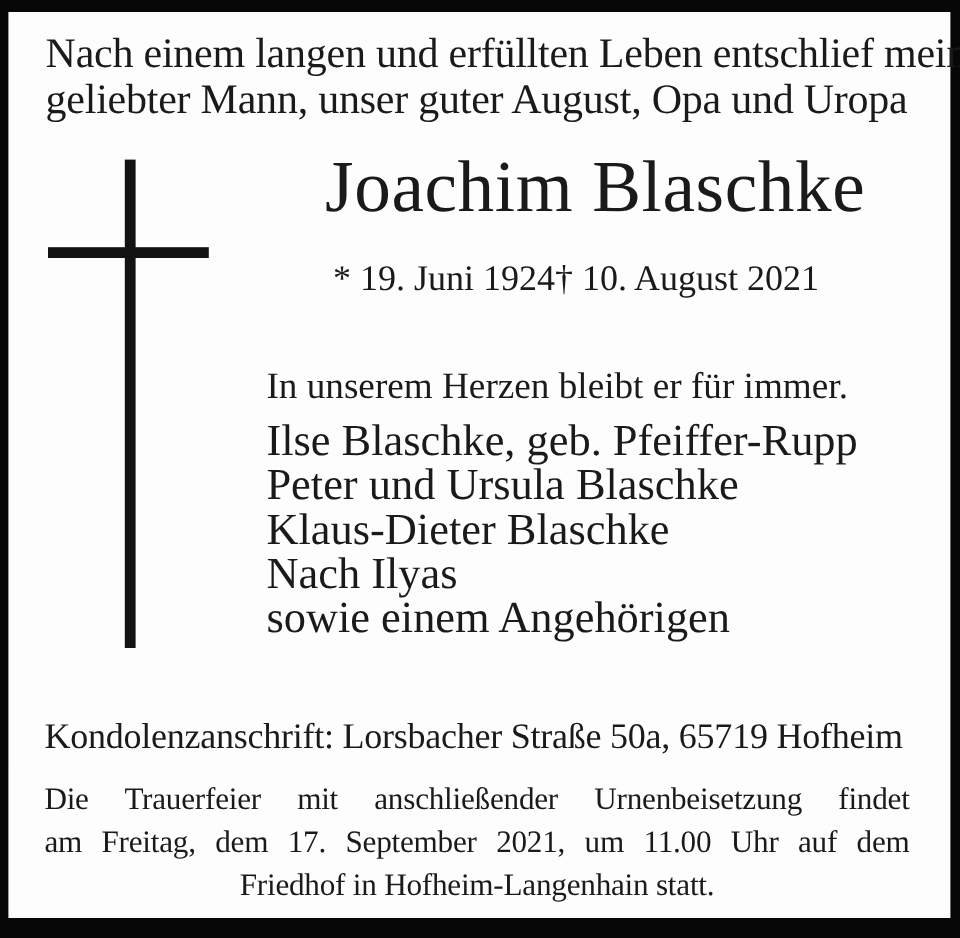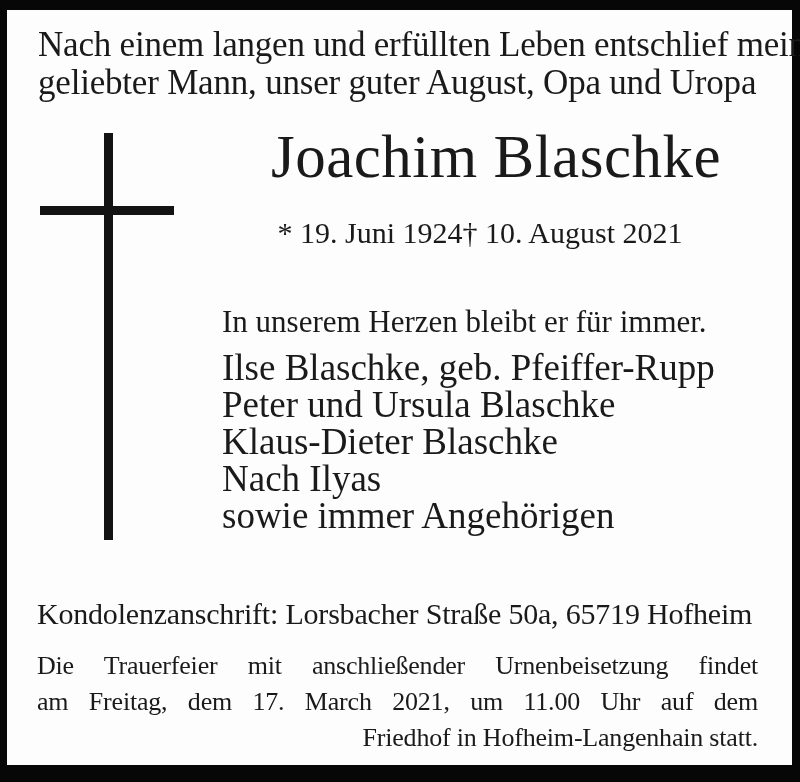--- a/index.html
+++ b/index.html
@@ -67,21 +67,21 @@
     font-size: 30px; line-height: 36px;
     letter-spacing: -0.2px;
     white-space: nowrap;
   }
   .funeral {
     position: absolute; left: 37px; top: 648px; width: 721px;
     font-size: 26px; line-height: 36px;
     letter-spacing: -0.2px;
   }
   .funeral .just { text-align: justify; text-align-last: justify; }
-  .funeral .last { text-align: right; }
+  .funeral .last { text-align: center; }
 </style>
 </head>
 <body>
 
 <div class="frame"></div>
 
 <div class="intro">
   <div>Nach einem langen und erfüllten Leben entschlief mein</div>
   <div>geliebter Mann, unser guter August, Opa und Uropa</div>
 </div>
@@ -97,22 +97,22 @@
   <span class="birth-date">* 19. Juni 1924</span><span class="death-date">† 10. August 2021</span>
 </div>
 
 <div class="memorial">In unserem Herzen bleibt er für immer.</div>
 
 <div class="mourners">
   <div>Ilse Blaschke, geb. Pfeiffer-Rupp</div>
   <div>Peter und Ursula Blaschke</div>
   <div>Klaus-Dieter Blaschke</div>
   <div>Nach Ilyas</div>
-  <div>sowie immer Angehörigen</div>
+  <div>sowie einem Angehörigen</div>
 </div>
 
 <div class="condolence">Kondolenzanschrift: Lorsbacher Straße 50a, 65719 Hofheim</div>
 
 <div class="funeral">
   <div class="just">Die Trauerfeier mit anschließender Urnenbeisetzung findet</div>
-  <div class="just">am Freitag, dem 17. March 2021, um 11.00 Uhr auf dem</div>
+  <div class="just">am Freitag, dem 17. September 2021, um 11.00 Uhr auf dem</div>
   <div class="last">Friedhof in Hofheim-Langenhain statt.</div>
 </div>
 
 </body></html>

